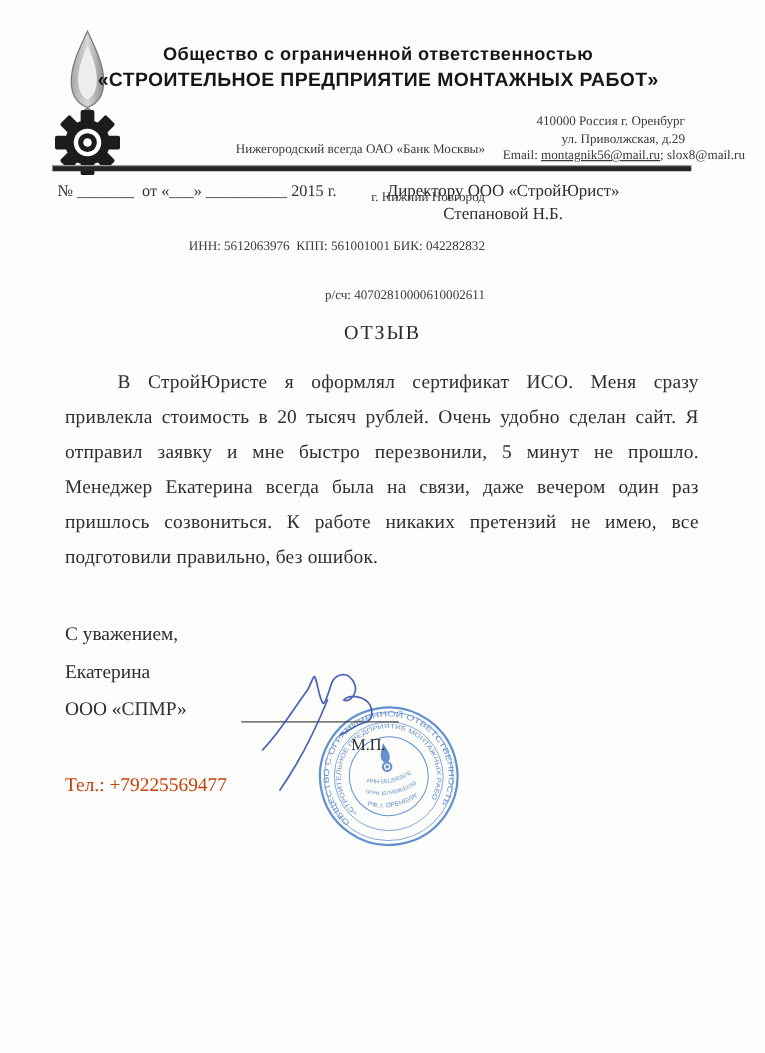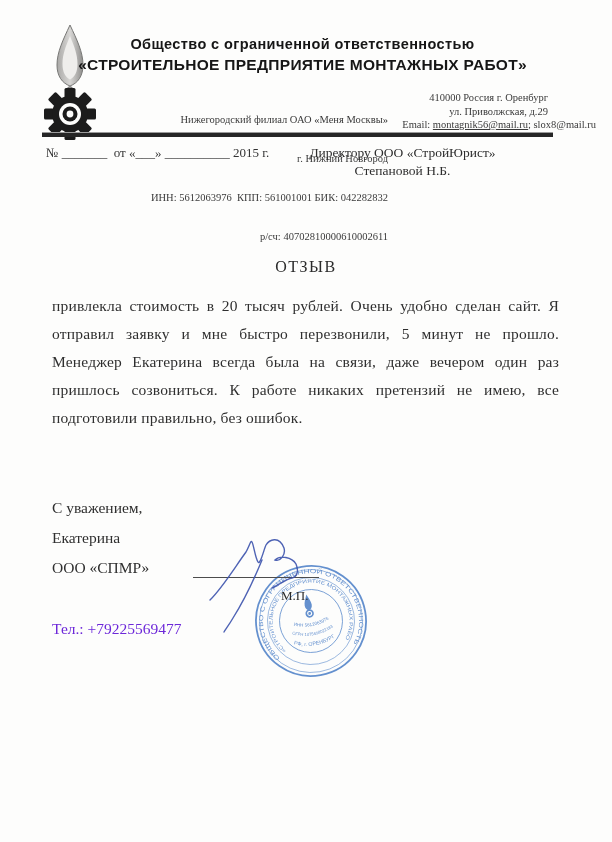--- a/index.html
+++ b/index.html
@@ -34,21 +34,21 @@
   .body-text{position:absolute;left:52px;top:292px;width:507px;font-size:15.5px;color:#2f2f2f;letter-spacing:.2px;}
   .bline{height:28px;line-height:28px;text-align:justify;text-align-last:justify;}
   .bline.first{text-indent:42px;}
   .bline.last{text-align-last:left;}
 
   
   .closing{position:absolute;left:52px;top:499px;font-size:15.5px;color:#2f2f2f;}
   .closing div{margin-bottom:12px;}
   .sig-line{position:absolute;left:193px;top:577px;width:126px;border-top:1px solid #4c4c4c;z-index:3;}
   .mp-note{position:absolute;left:281px;top:588px;font-size:13px;color:#2b2b2b;z-index:4;}
-  .phone{position:absolute;left:52px;top:620px;font-size:15.5px;color:#6d28d9;}
+  .phone{position:absolute;left:52px;top:620px;font-size:15.5px;color:#c2410c;}
 
   
   .stamp-svg{position:absolute;left:241px;top:551px;width:140px;height:140px;opacity:.85;z-index:2;}
   .stamp-svg text{font-family:"Liberation Sans",sans-serif;}
   .sign-svg{position:absolute;left:185px;top:515px;width:175px;height:140px;z-index:5;}
 </style>
 </head>
 <body>
 
 <div class="page">
@@ -83,21 +83,21 @@
       <circle r="3.4" fill="#fdfdfc"></circle>
     </g>
   </svg>
 
   <div class="hdr-lines">
     <div class="hdr-type">Общество с ограниченной ответственностью</div>
     <div class="hdr-name">«СТРОИТЕЛЬНОЕ ПРЕДПРИЯТИЕ МОНТАЖНЫХ РАБОТ»</div>
   </div>
 
   <div class="bank-block">
-    <div>Нижегородский филиал ОАО «Меня Москвы»</div>
+    <div>Нижегородский всегда ОАО «Банк Москвы»</div>
     <div>г. Нижний Новгород</div>
     <div>ИНН: 5612063976  КПП: 561001001 БИК: 042282832</div>
     <div>р/сч: 40702810000610002611</div>
   </div>
 
   <div class="addr-block">
     <div class="addr-inset">410000 Россия г. Оренбург</div>
     <div class="addr-inset">ул. Приволжская, д.29</div>
     <div><span>Email: </span><span class="email-link">montagnik56@mail.ru</span><span>; </span><span>slox8@mail.ru</span></div>
   </div>
@@ -106,20 +106,21 @@
 
   <div class="ref-line">№ _______  от «___» __________ 2015 г.</div>
   <div class="recipient">
     <div>Директору ООО «СтройЮрист»</div>
     <div>Степановой Н.Б.</div>
   </div>
 
   <div class="doc-title">ОТЗЫВ</div>
 
   <div class="body-text">
+    <div class="bline first">В СтройЮристе я оформлял сертификат ИСО. Меня сразу</div>
     <div class="bline">привлекла стоимость в 20 тысяч рублей. Очень удобно сделан сайт. Я</div>
     <div class="bline">отправил заявку и мне быстро перезвонили, 5 минут не прошло.</div>
     <div class="bline">Менеджер Екатерина всегда была на связи, даже вечером один раз</div>
     <div class="bline">пришлось созвониться. К работе никаких претензий не имею, все</div>
     <div class="bline last">подготовили правильно, без ошибок.</div>
   </div>
 
   <div class="closing">
     <div>С уважением,</div>
     <div>Екатерина</div>

